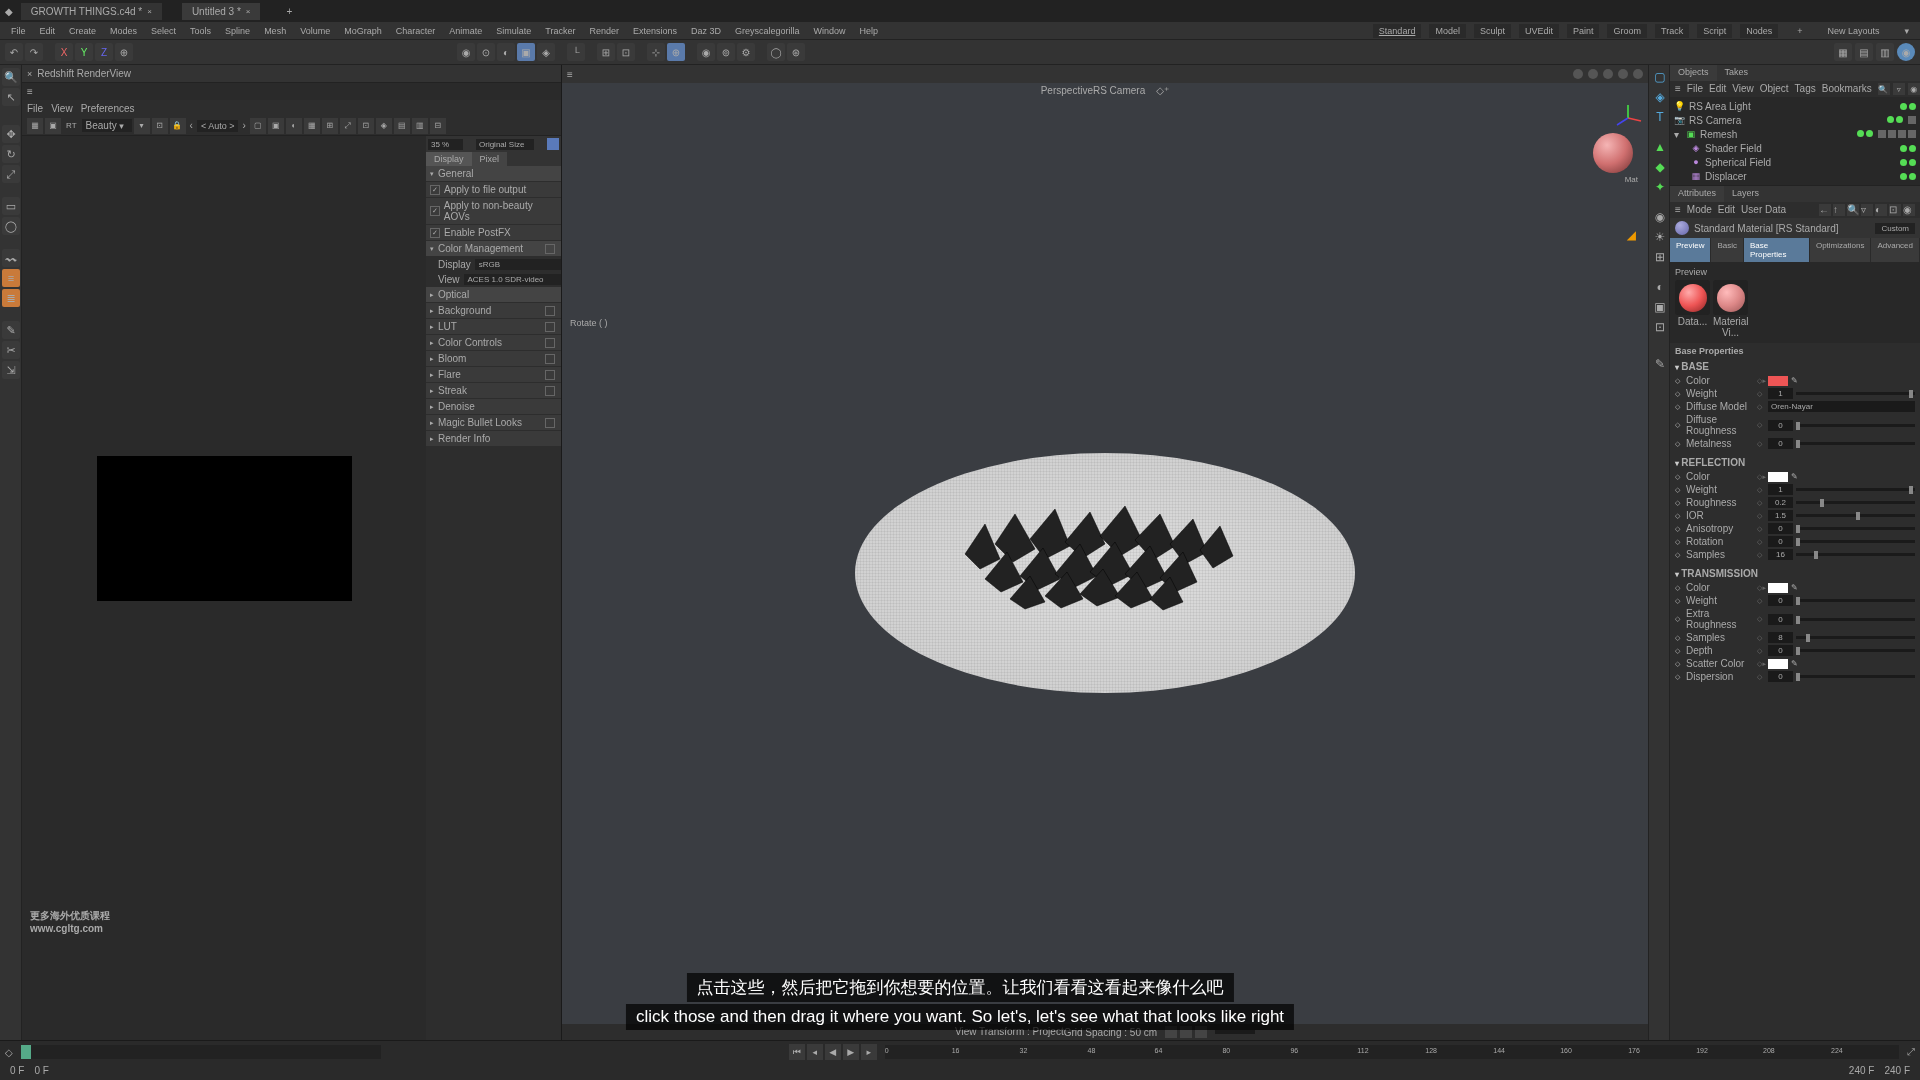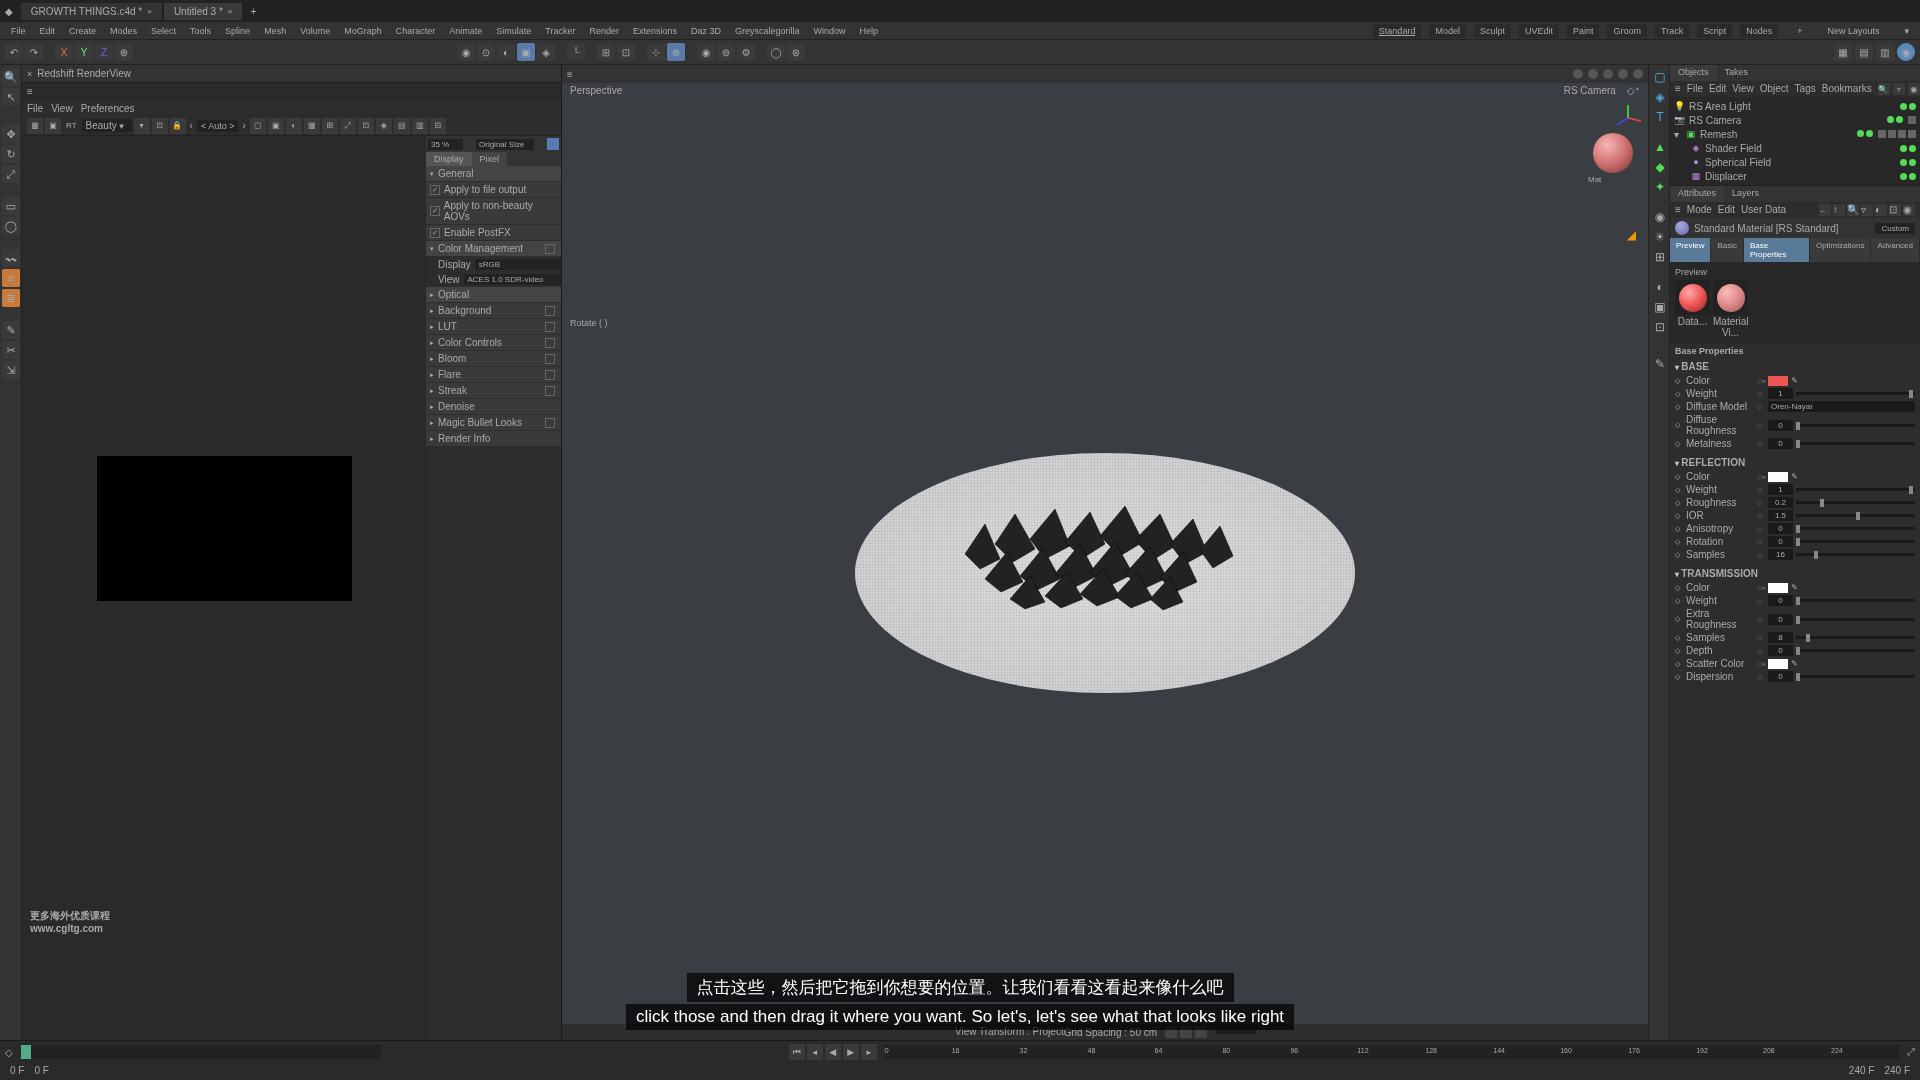--- a/index.html
+++ b/index.html
@@ -1,18 +1,18 @@
 <!DOCTYPE html>
 <html><head>
 <meta charset="utf-8">
 <style>
 *{margin:0;padding:0;box-sizing:border-box;font-family:Arial,sans-serif;font-size:10px;color:#aaa;user-select:none}
 body{background:#333;width:1920px;height:1080px;overflow:hidden;position:relative}
 .titlebar{height:22px;background:#222;display:flex;align-items:center;padding:0 5px}
-.tab{background:#333;padding:3px 10px;margin-right:2px;font-size:9px;color:#999;display:flex;align-items:center;gap:5px}
+.tab{background:#333;padding:3px 10px;margin-right:20px;font-size:9px;color:#999;display:flex;align-items:center;gap:5px}
 .tab.active{background:#3a3a3a}
 .tab .close{font-size:8px}
 .menubar{height:18px;background:#333;display:flex;align-items:center;padding:0 5px;gap:2px;border-bottom:1px solid #222}
 .menubar span{padding:2px 6px;font-size:9px;cursor:pointer}
 .toolbar{height:25px;background:#333;display:flex;align-items:center;padding:0 5px;gap:2px;border-bottom:1px solid #222}
 .tbtn{width:18px;height:18px;background:#3a3a3a;display:flex;align-items:center;justify-content:center;font-size:10px;cursor:pointer;border-radius:2px}
 .tbtn.active{background:#5a7aaa}
 .tbtn.sep{background:none;width:8px}
 .layout-sel{margin-left:auto;display:flex;gap:3px;align-items:center}
 .layout-btn{padding:2px 8px;font-size:9px;background:#2a2a2a}
@@ -40,24 +40,24 @@
 .srow.header{background:#444}
 .srow .arrow{width:8px;font-size:7px}
 .srow .sq{width:10px;height:10px;border:1px solid #666;margin-left:auto;margin-right:2px}
 .srow .chk{width:10px;height:10px;border:1px solid #666;margin-right:4px;display:flex;align-items:center;justify-content:center;font-size:7px}
 .srow-sub{padding-left:12px;font-size:8px;display:flex;align-items:center;gap:4px;padding-top:2px;padding-bottom:2px}
 .srow-sub .dd{background:#222;padding:1px 4px;flex:1;font-size:8px}
 .viewport{flex:1;background:#3a3d42;position:relative;display:flex;flex-direction:column}
 .vp-header{height:18px;background:#333;display:flex;align-items:center;padding:0 5px;gap:5px;font-size:9px}
 .vp-header .right{margin-left:auto;display:flex;gap:5px;align-items:center}
 .vp-header .bdot{width:10px;height:10px;border-radius:50%;background:#555}
-.vp-info{display:flex;justify-content:space-between;padding:2px 8px;font-size:9px;background:#3a3d42}
+.vp-info{display:flex;justify-content:center;padding:2px 8px;font-size:9px;background:#3a3d42}
 .vp-canvas{flex:1;position:relative;background:#3a3d42;overflow:hidden}
 .axis-gizmo{position:absolute;top:5px;right:5px;width:30px;height:30px}
-.mat-ball{position:absolute;top:35px;right:10px;width:50px;text-align:left}
+.mat-ball{position:absolute;top:35px;right:10px;width:50px;text-align:right}
 .mat-ball .ball{width:40px;height:40px;border-radius:50%;background:radial-gradient(circle at 35% 30%,#f5b5b5,#d07070,#703030);margin:0 auto}
 .mat-ball .lbl{font-size:8px;margin-top:2px}
 .disc{position:absolute;left:50%;top:50%;transform:translate(-50%,-45%);width:500px;height:240px;border-radius:50%;background:radial-gradient(ellipse at center,#ddd,#ccc);overflow:hidden}
 .disc::before{content:"";position:absolute;inset:0;background:repeating-linear-gradient(0deg,transparent 0,transparent 2px,rgba(0,0,0,0.05) 2px,rgba(0,0,0,0.05) 3px),repeating-linear-gradient(90deg,transparent 0,transparent 2px,rgba(0,0,0,0.05) 2px,rgba(0,0,0,0.05) 3px)}
 .disc-noise{position:absolute;left:50%;top:50%;transform:translate(-50%,-55%);width:340px;height:140px}
 .rotate-lbl{position:absolute;left:8px;top:220px;font-size:9px}
 .vp-footer{height:16px;display:flex;justify-content:center;padding:2px 8px;font-size:8px;background:#2d2d2d}
 .vp-footer .icons{display:flex;gap:3px}
 .vp-footer .icons .i{width:12px;height:12px;background:#444}
 .right-tools{width:22px;background:#333;display:flex;flex-direction:column;gap:2px;padding:3px 2px;border-left:1px solid #222;border-right:1px solid #222}

